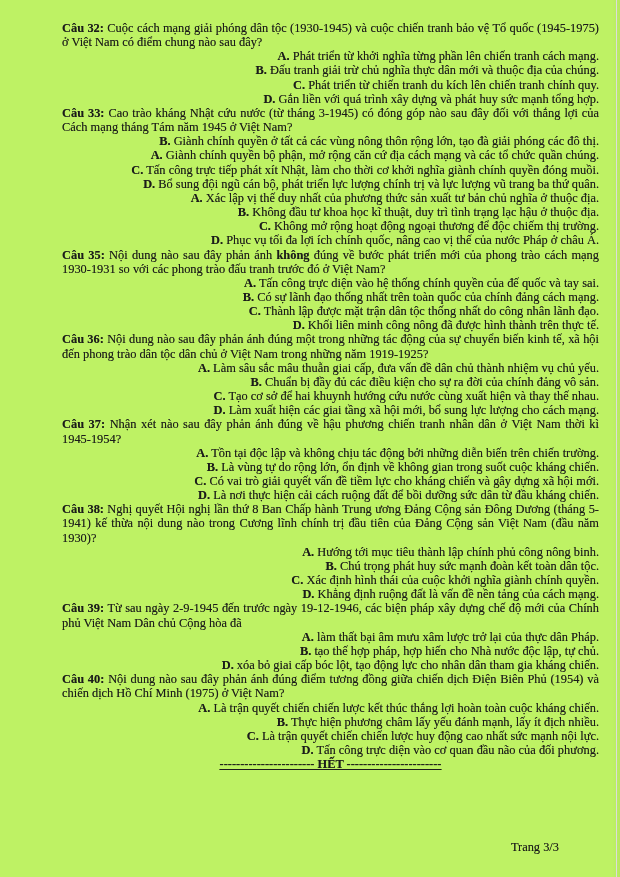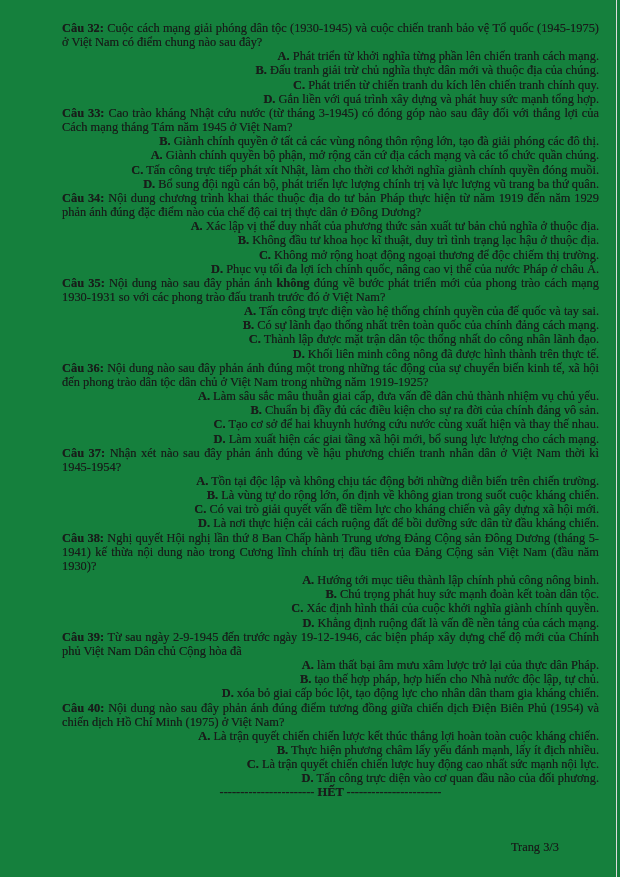--- a/index.html
+++ b/index.html
@@ -11,21 +11,21 @@
     height: 877px;
     background: #ffffff;
     font-family: "Liberation Serif", "DejaVu Serif", serif;
     color: #1b1b1b;
     position: relative;
     overflow: hidden;
   }
   .page {
     position: absolute;
     inset: 0;
-    background: #15803d;
+    background: #bef264;
   }
   
   .scan-edge-right {
     position: absolute;
     top: 0;
     right: 3px;
     width: 1px;
     height: 100%;
     background: #dcdcdc;
   }
@@ -58,20 +58,21 @@
     padding-left: 17px;
     text-align: right;
     white-space: nowrap;
   }
   .opt-letter { font-weight: bold; }
   .het {
     margin: 0;
     text-align: center;
     font-weight: bold;
     white-space: pre;
+    text-decoration: underline;
   }
   .page-number {
     position: absolute;
     right: 61px;
     bottom: 22px;
     font-size: 12.4px;
     text-shadow: 0 0 0.4px rgba(0,0,0,0.45);
   }
 </style>
 </head>
@@ -93,21 +94,20 @@
 
     <section class="question">
       <p class="stem"><b class="qlabel">Câu 33:</b> <span>Cao trào kháng Nhật cứu nước (từ tháng 3-1945) có đóng góp nào sau đây đối với thắng lợi của Cách mạng tháng Tám năm 1945 ở Việt Nam?</span></p>
       <p class="option"><b class="opt-letter">B.</b> <span>Giành chính quyền ở tất cả các vùng nông thôn rộng lớn, tạo đà giải phóng các đô thị.</span></p>
       <p class="option"><b class="opt-letter">A.</b> <span>Giành chính quyền bộ phận, mở rộng căn cứ địa cách mạng và các tổ chức quần chúng.</span></p>
       <p class="option"><b class="opt-letter">C.</b> <span>Tấn công trực tiếp phát xít Nhật, làm cho thời cơ khởi nghĩa giành chính quyền đóng muồi.</span></p>
       <p class="option"><b class="opt-letter">D.</b> <span>Bổ sung đội ngũ cán bộ, phát triển lực lượng chính trị và lực lượng vũ trang ba thứ quân.</span></p>
     </section>
 
     <section class="question">
-      <p class="stem"><b class="qlabel">Câu 34:</b> <span>Nội dung chương trình khai thác thuộc địa do tư bản Pháp thực hiện từ năm 1919 đến năm 1929 phản ánh đúng đặc điểm nào của chế độ cai trị thực dân ở Đông Dương?</span></p>
       <p class="option"><b class="opt-letter">A.</b> <span>Xác lập vị thế duy nhất của phương thức sản xuất tư bản chủ nghĩa ở thuộc địa.</span></p>
       <p class="option"><b class="opt-letter">B.</b> <span>Không đầu tư khoa học kĩ thuật, duy trì tình trạng lạc hậu ở thuộc địa.</span></p>
       <p class="option"><b class="opt-letter">C.</b> <span>Không mở rộng hoạt động ngoại thương để độc chiếm thị trường.</span></p>
       <p class="option"><b class="opt-letter">D.</b> <span>Phục vụ tối đa lợi ích chính quốc, nâng cao vị thế của nước Pháp ở châu Á.</span></p>
     </section>
 
     <section class="question">
       <p class="stem"><b class="qlabel">Câu 35:</b> <span>Nội dung nào sau đây phản ánh </span><b class="stem-bold">không</b><span> đúng về bước phát triển mới của phong trào cách mạng 1930-1931 so với các phong trào đấu tranh trước đó ở Việt Nam?</span></p>
       <p class="option"><b class="opt-letter">A.</b> <span>Tấn công trực diện vào hệ thống chính quyền của đế quốc và tay sai.</span></p>
       <p class="option"><b class="opt-letter">B.</b> <span>Có sự lãnh đạo thống nhất trên toàn quốc của chính đảng cách mạng.</span></p>

